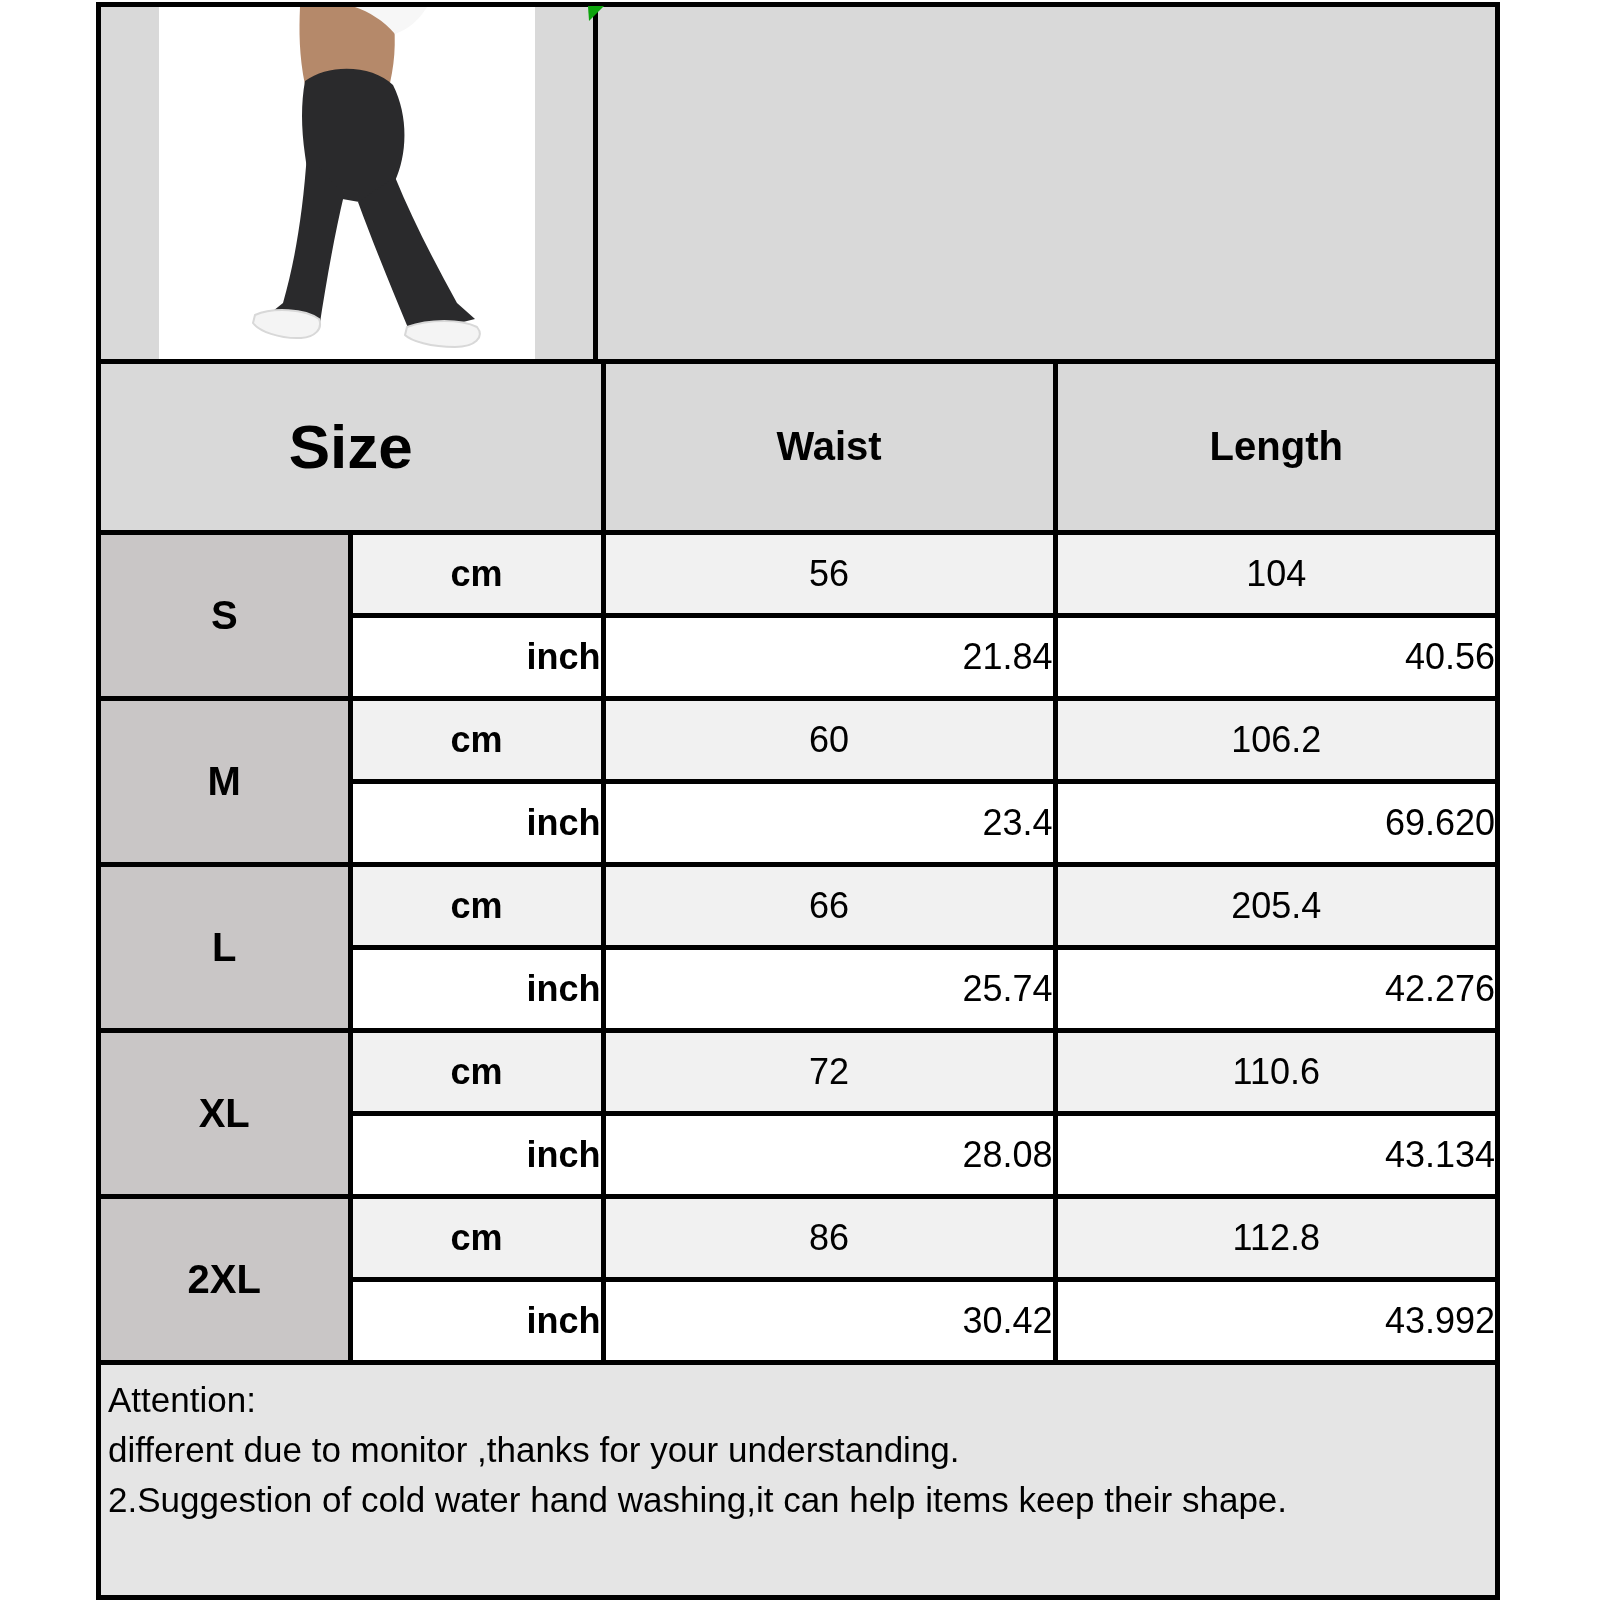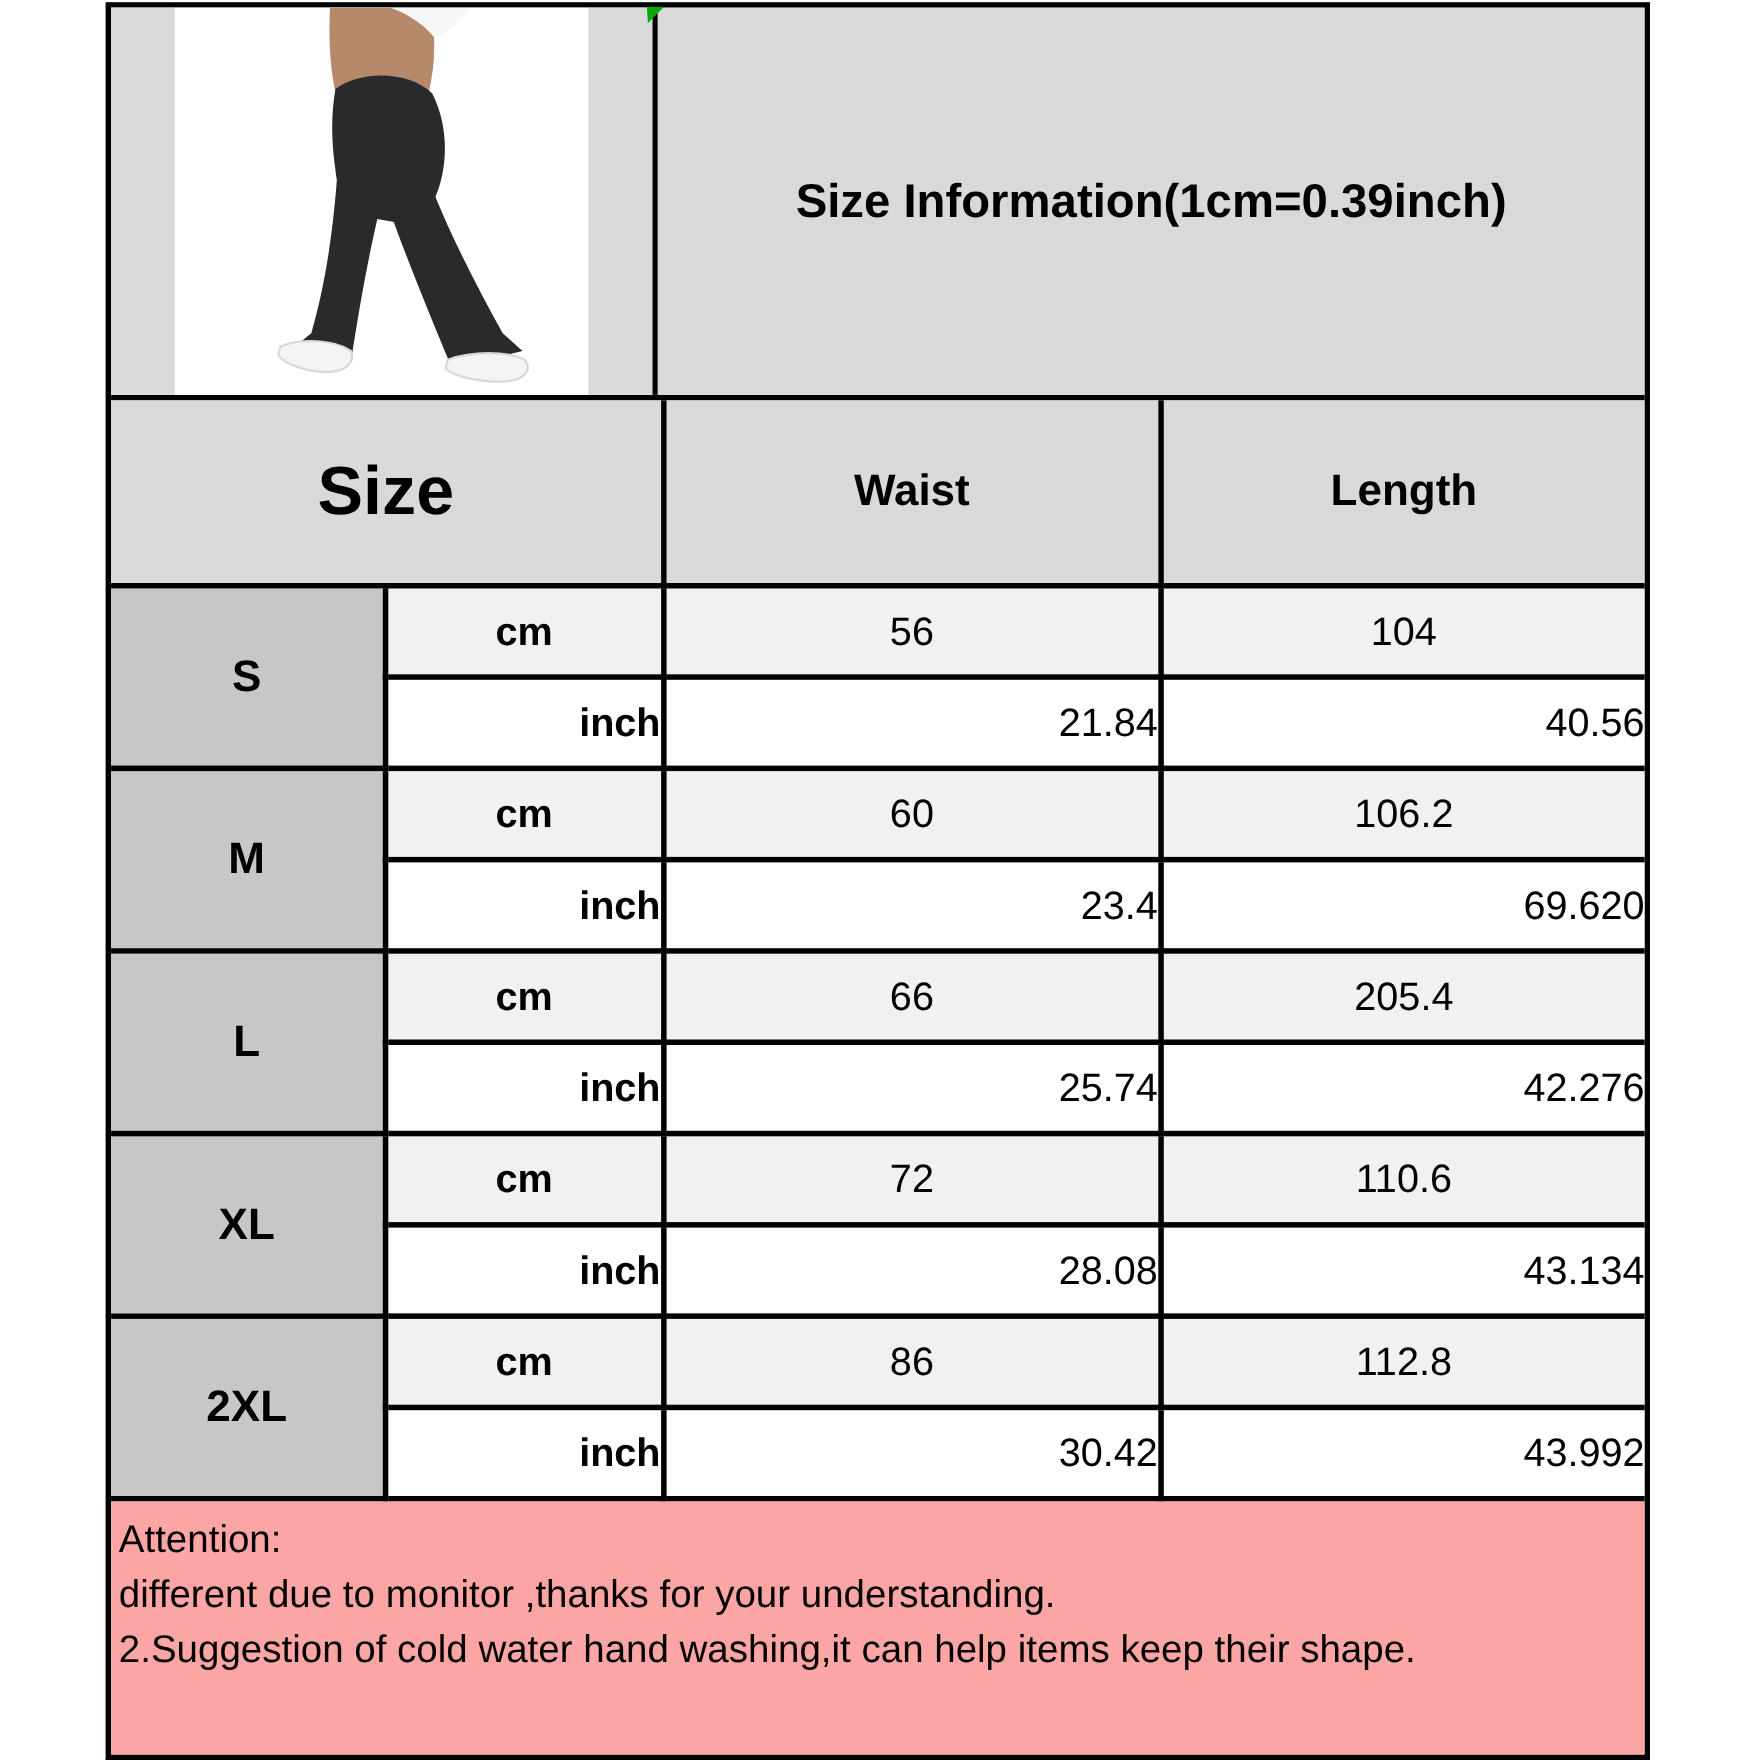--- a/index.html
+++ b/index.html
@@ -101,21 +101,21 @@
   }
   td.unit-cell { font-size: 36px; font-weight: bold; }
   td.value-cell { font-size: 36px; font-weight: normal; }
   tr.cm-row td { background: #f1f1f1; }
   tr.inch-row td { background: #ffffff; text-align: right; }
   tr.cm-row td.size-label, tr.inch-row td.size-label { background: #c9c6c6; }
 
   
   .notes {
     flex: 1;
-    background: #fca5a5;
+    background: #e5e5e5;
     padding: 10px 6px 0 7px;
     box-sizing: border-box;
   }
   .note-line {
     font-size: 35px;
     line-height: 50px;
     white-space: nowrap;
   }
 </style>
 </head>
@@ -143,21 +143,20 @@
 
           <path d="M248,320 C270,312 302,312 318,320 C326,330 316,340 296,340 C272,340 252,334 246,328 Z" fill="#f4f4f4" stroke="#d8d8d8" stroke-width="2"></path>
         </svg>
       </div>
       <div class="photo-strip"></div>
     </div>
     <div class="title-cell">
       <svg class="corner-marker" viewBox="0 0 16 15">
         <polygon points="0,0 16,0 1,15" fill="#0da50d"></polygon>
       </svg>
-      <div class="title-text">Size Information(1cm=0.39inch)</div>
     </div>
   </div>
 
   <table class="size-table">
     <colgroup>
       <col style="width:249px">
       <col style="width:253px">
       <col style="width:452px">
       <col style="width:440px">
     </colgroup>

